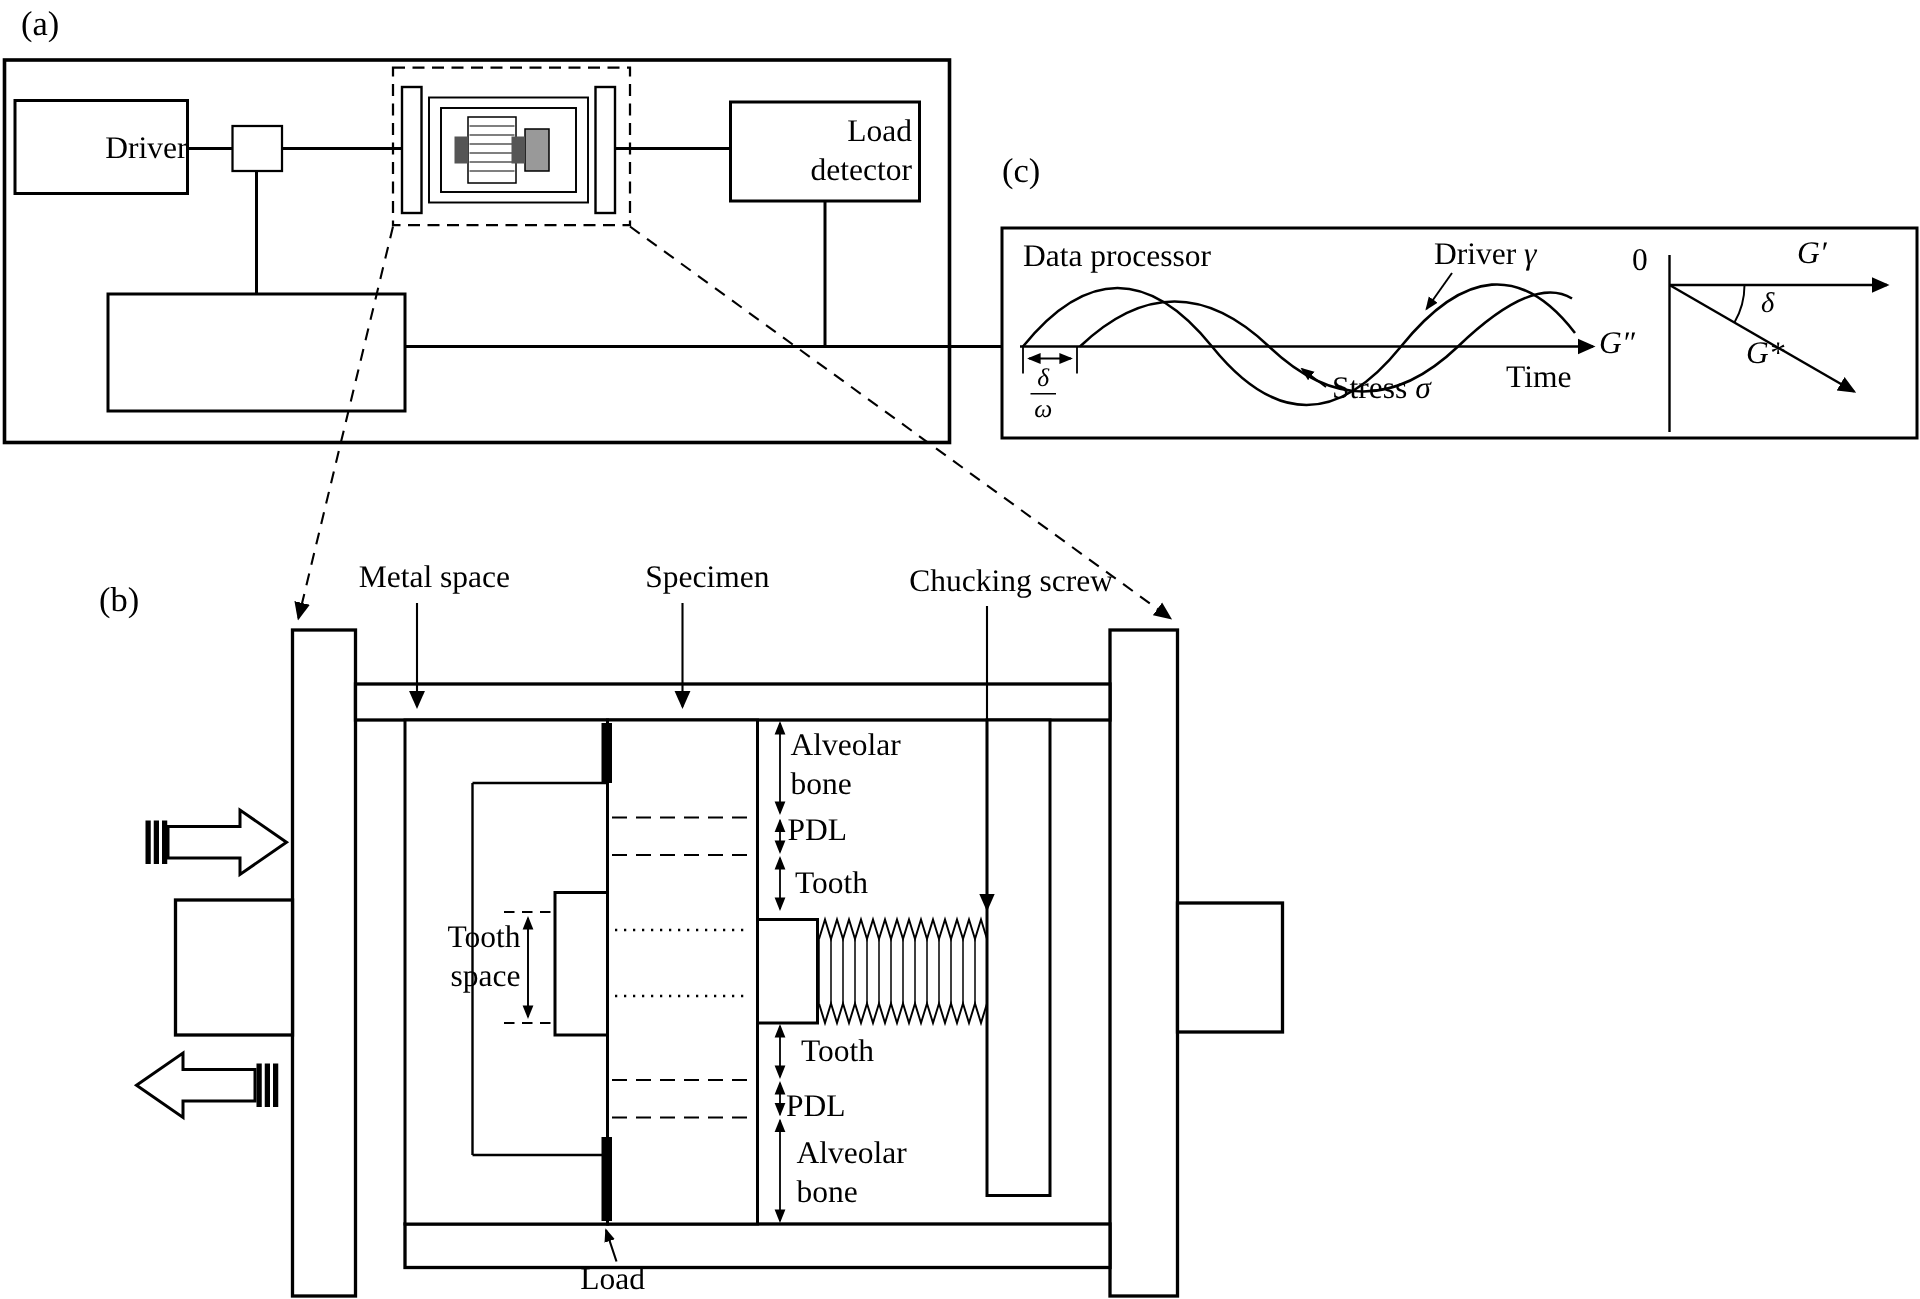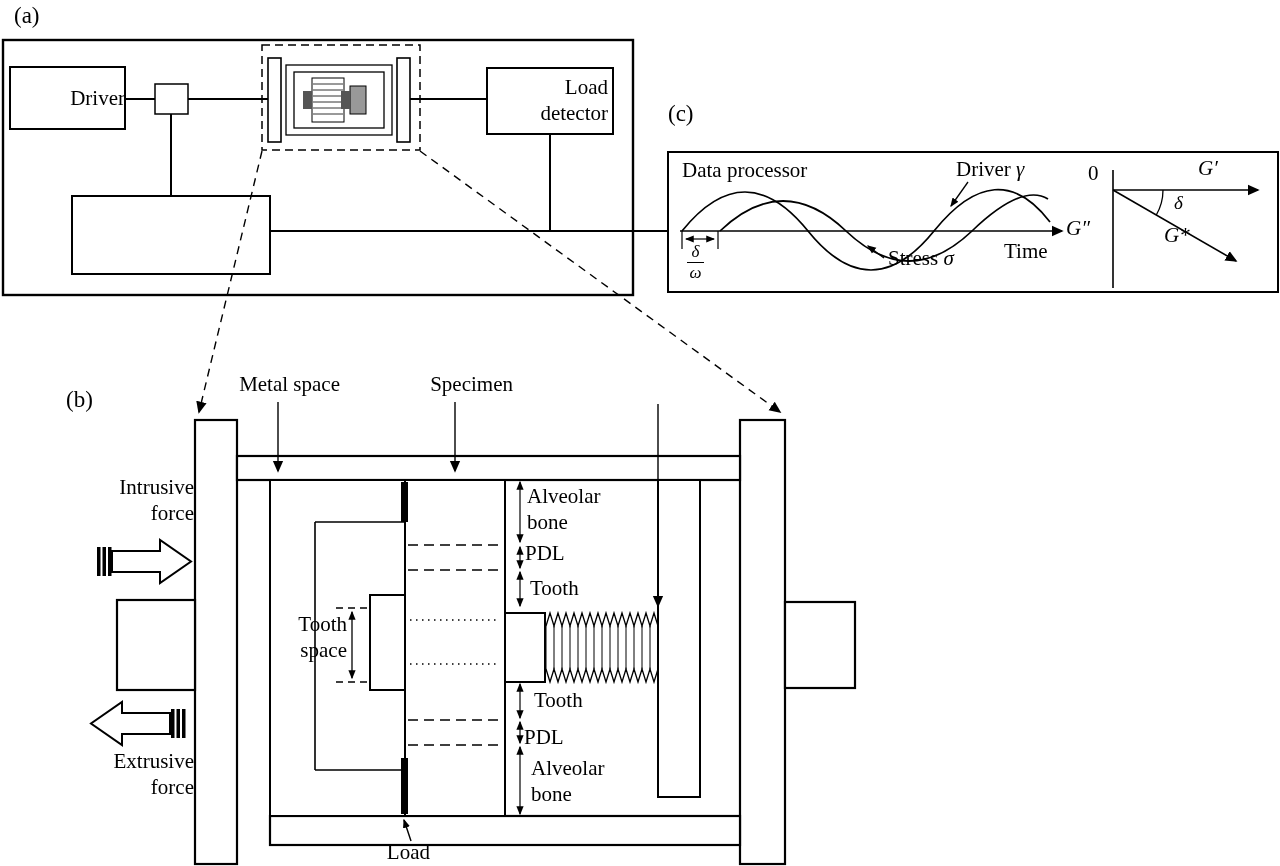--- a/index.html
+++ b/index.html
@@ -150,22 +150,21 @@
 </div>
 <div class="lbl" style="left:1088px;top:160px">0</div>
 <div class="lbl it" style="left:1198px;top:155px">G′</div>
 <div class="lbl it" style="left:1066px;top:215px">G″</div>
 <div class="lbl it" style="left:1164px;top:222px">G*</div>
 <div class="lbl it" style="left:1174px;top:191px;font-size:19px">δ</div>
 
 <div class="lbl panel-letter" style="left:66px;top:386px">(b)</div>
 <div class="lbl wrapC" style="left:208px;top:371px;width:132px">Metal space</div>
 <div class="lbl wrapC" style="left:395px;top:371px;width:118px">Specimen</div>
-<div class="lbl wrapC" style="left:92px;top:474px;width:102px">Intrusive force</div>
-<div class="lbl wrapC" style="left:92px;top:748px;width:102px">Extrusive force</div>
+<div class="lbl wrapC" style="left:570px;top:374px;width:172px">Chucking screw</div>
 <div class="lbl wrapC" style="left:265px;top:611px;width:82px">Tooth space</div>
 <div class="lbl wrapL" style="left:527px;top:483px;width:94px">Alveolar bone</div>
 <div class="lbl" style="left:525px;top:540px">PDL</div>
 <div class="lbl" style="left:530px;top:575px">Tooth</div>
 <div class="lbl" style="left:534px;top:687px">Tooth</div>
 <div class="lbl" style="left:524px;top:724px">PDL</div>
 <div class="lbl wrapL" style="left:531px;top:755px;width:94px">Alveolar bone</div>
 <div class="lbl wrapC" style="left:366px;top:839px;width:64px">Load</div>
 
 </div>

